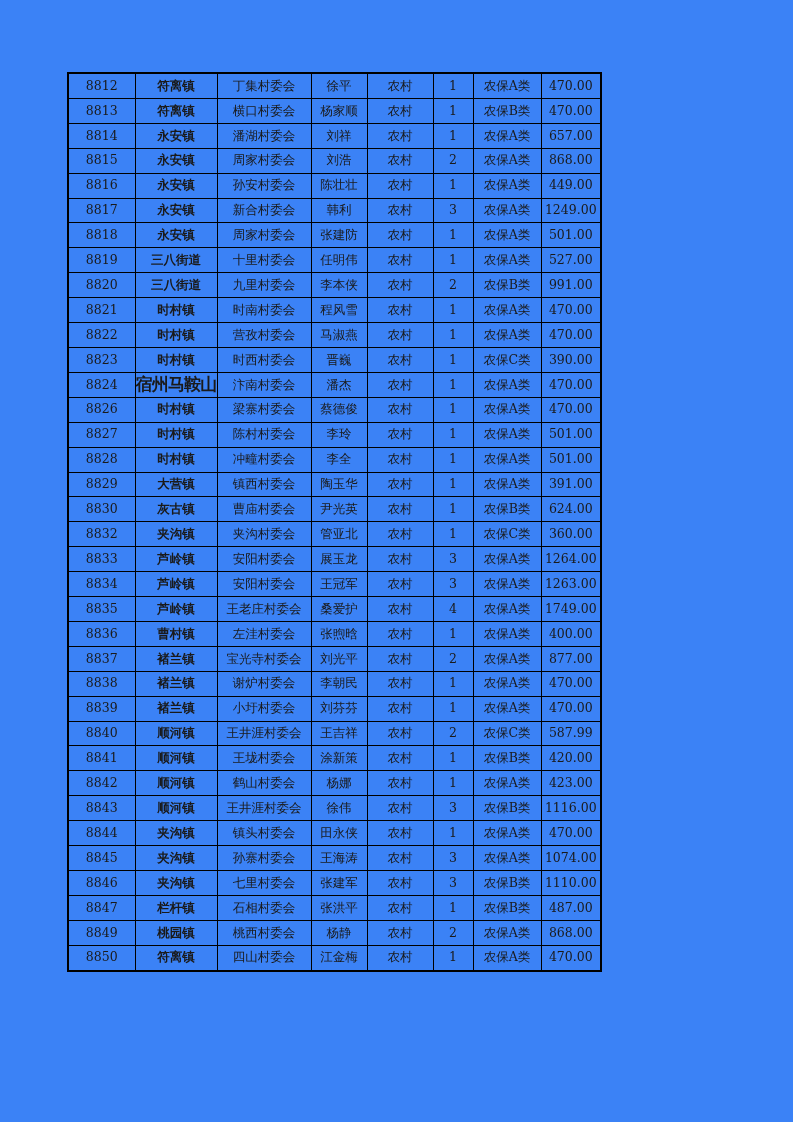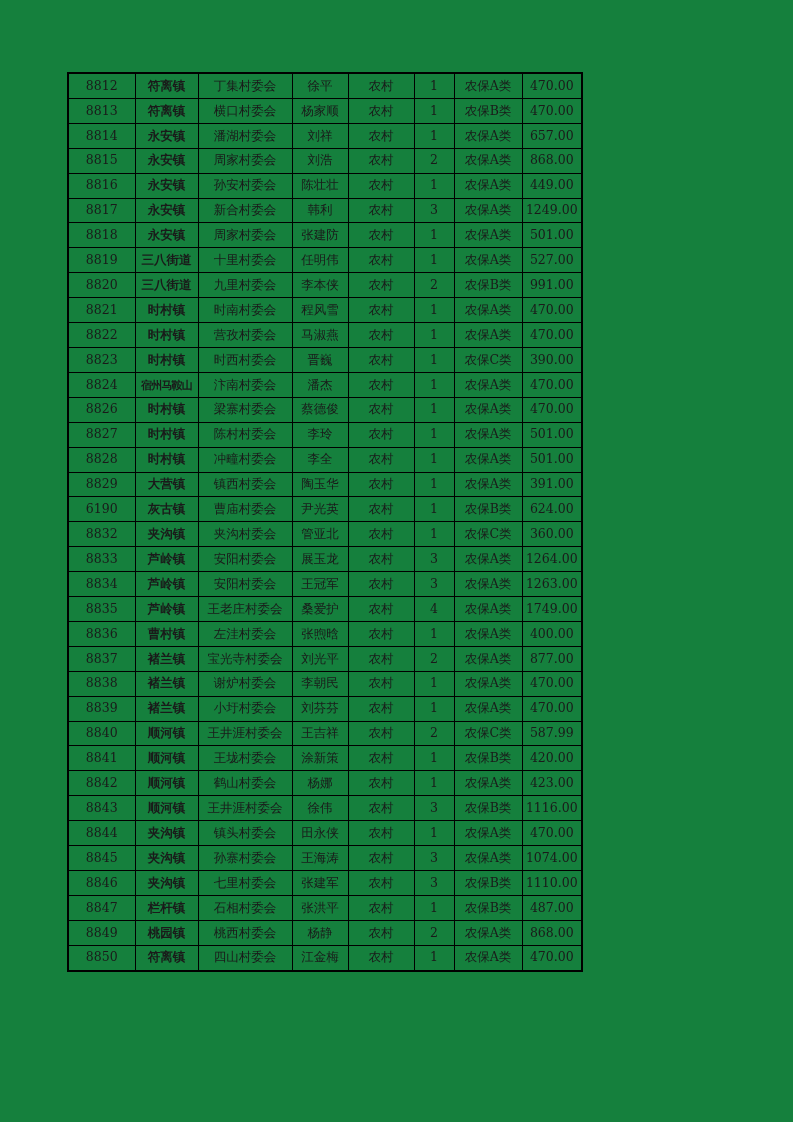--- a/index.html
+++ b/index.html
@@ -13,21 +13,21 @@
     font-family: "DejaVu Serif", "Liberation Serif", serif;
     color: #1a1a1a;
     position: relative;
     overflow: hidden;
   }
   .page {
     position: absolute;
     left: 0; top: 0;
     width: 793px;
     height: 1122px;
-    background: #15803d;
+    background: #3b82f6;
   }
   table.data-table {
     position: absolute;
     left: 67px;
     top: 72px;
     border-collapse: collapse;
     table-layout: fixed;
     border: 2px solid #000000;
     font-size: 12.5px;
   }
@@ -49,21 +49,21 @@
   col.w4 { width: 66px; }
   col.w5 { width: 40px; }
   col.w6 { width: 68px; }
   col.w7 { width: 60px; }
   td.c1 {
     text-align: left;
     padding-left: 3px;
     font-weight: bold;
   }
   td.c1 .shrink {
-    font-size: 11px;
+    font-size: 17px;
     letter-spacing: -0.8px;
   }
 </style>
 </head>
 <body>
 
 <div class="page">
   <table class="data-table">
     <colgroup>
       <col class="w0">
@@ -240,21 +240,21 @@
     <td class="c0">8829</td>
     <td class="c1"><span>大营镇</span></td>
     <td class="c2">镇西村委会</td>
     <td class="c3">陶玉华</td>
     <td class="c4">农村</td>
     <td class="c5">1</td>
     <td class="c6">农保A类</td>
     <td class="c7">391.00</td>
   </tr>
         <tr>
-    <td class="c0">6190</td>
+    <td class="c0">8830</td>
     <td class="c1"><span>灰古镇</span></td>
     <td class="c2">曹庙村委会</td>
     <td class="c3">尹光英</td>
     <td class="c4">农村</td>
     <td class="c5">1</td>
     <td class="c6">农保B类</td>
     <td class="c7">624.00</td>
   </tr>
         <tr>
     <td class="c0">8832</td>

